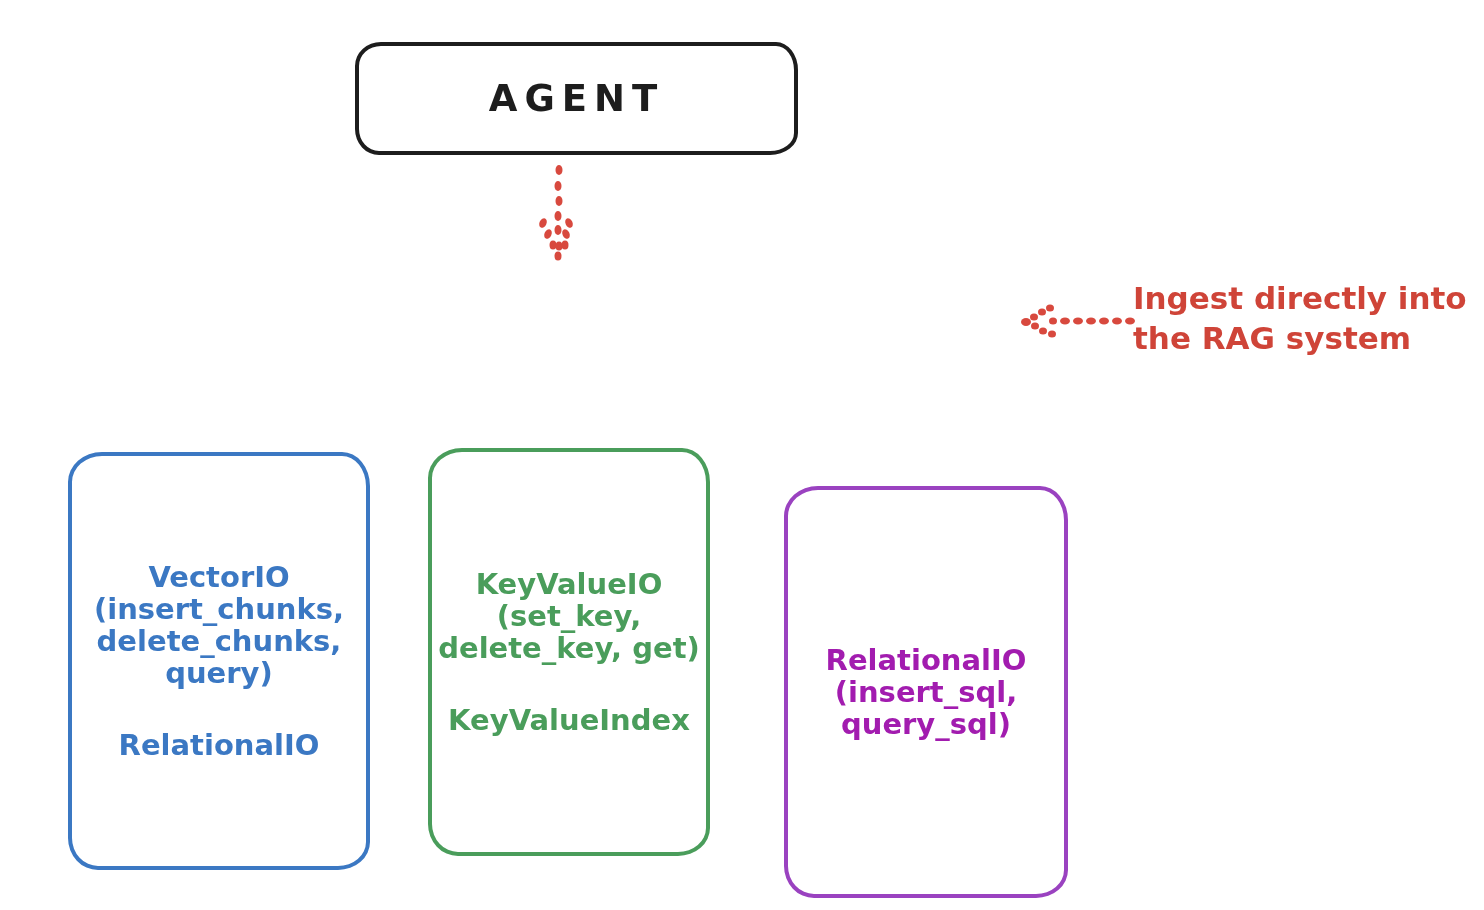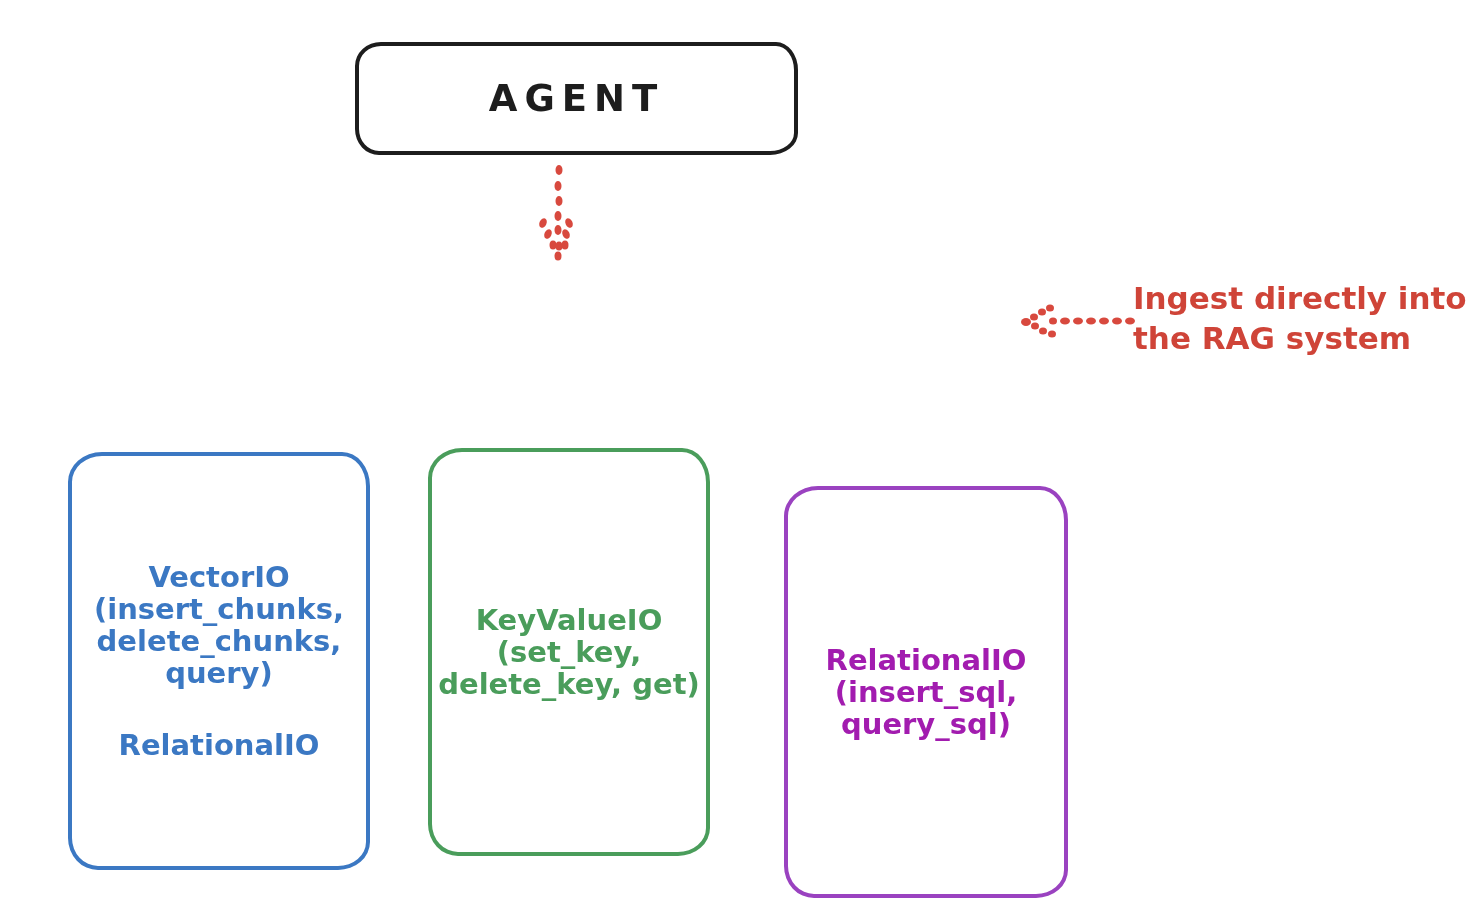--- a/index.html
+++ b/index.html
@@ -115,20 +115,21 @@
 (insert_chunks,
 delete_chunks,
 query)</div>
     <div class="index-label">RelationalIO</div>
   </div>
 
   <div class="node store-box store-green">
     <div class="io-lines">KeyValueIO
 (set_key,
 delete_key, get)</div>
+    <div class="index-label">KeyValueIndex</div>
   </div>
 
   <div class="node store-box store-purple">
     <div class="io-lines">RelationalIO
 (insert_sql,
 query_sql)</div>
   </div>
 
 </div>
 

